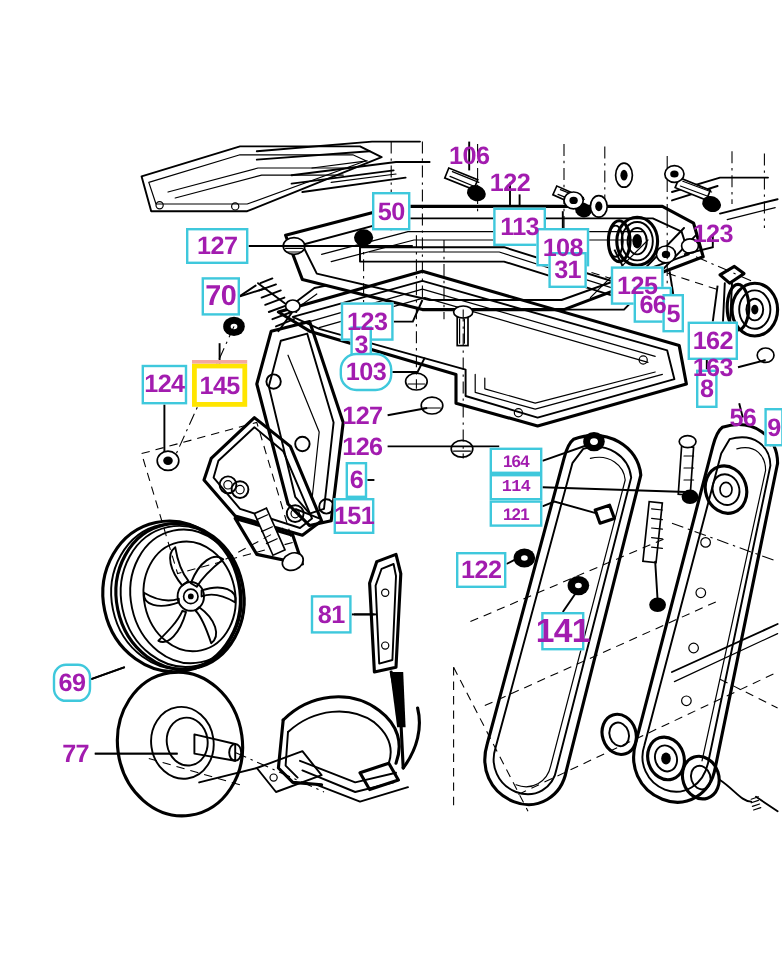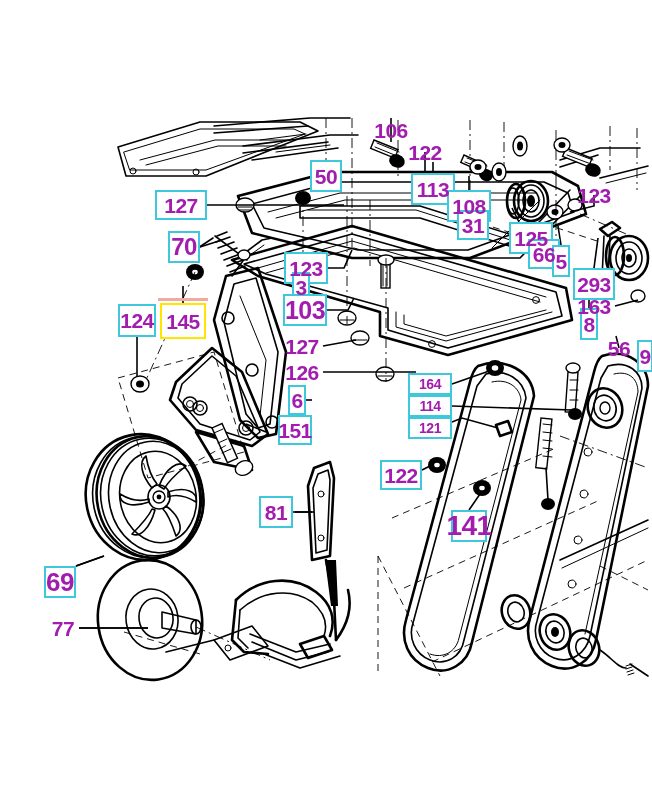--- a/index.html
+++ b/index.html
@@ -4,21 +4,21 @@
 <style>
   html,body{margin:0;padding:0;background:#ffffff;}
   body{width:652px;height:800px;overflow:hidden;
        font-family:"Liberation Sans","DejaVu Sans",sans-serif;}
   #stage{position:relative;width:652px;height:800px;background:#fff;}
   #art{position:absolute;left:0;top:0;width:652px;height:800px;}
   .callout{position:absolute;box-sizing:border-box;background:#ffffff;
            display:flex;align-items:center;justify-content:center;
            font-weight:700;color:#a21caf;line-height:1;letter-spacing:-0.5px;}
   .callout.boxed{border:2px solid #3FC8DC;}
-  .callout.hl{border:2px solid #a16207;background:#ffffff;}
+  .callout.hl{border:4px solid #a16207;background:#ffffff;}
   .callout.hl .hlbar{position:absolute;left:-4px;right:-4px;top:-7px;height:3px;
                      background:#F3A9A0;}
   .callout.plain{background:transparent;}
   .c-num{position:relative;z-index:2;}
 </style>
 </head>
 <body>
 
 <div id="stage">
 
@@ -418,21 +418,21 @@
       <div class="callout boxed" style="left: 528px; top: 239px; width: 32px; height: 30px; font-size: 21px; border-color: rgb(63, 200, 220);">
         <span class="c-num">66</span>
       </div>
       <div class="callout boxed" style="left: 552px; top: 245px; width: 18px; height: 32px; font-size: 21px; border-color: rgb(63, 200, 220);">
         <span class="c-num">5</span>
       </div>
       <div class="callout plain" style="left: 573px; top: 183px; width: 42px; height: 24px; font-size: 21px;">
         <span class="c-num">123</span>
       </div>
       <div class="callout boxed" style="left: 573px; top: 268px; width: 42px; height: 32px; font-size: 21px; border-color: rgb(63, 200, 220);">
-        <span class="c-num">293</span>
+        <span class="c-num">162</span>
       </div>
       <div class="callout plain" style="left: 573px; top: 294px; width: 42px; height: 24px; font-size: 21px;">
         <span class="c-num">163</span>
       </div>
       <div class="callout boxed" style="left: 580px; top: 308px; width: 18px; height: 32px; font-size: 21px; border-color: rgb(63, 200, 220);">
         <span class="c-num">8</span>
       </div>
       <div class="callout plain" style="left: 603px; top: 336px; width: 32px; height: 24px; font-size: 21px;">
         <span class="c-num">56</span>
       </div>
@@ -441,21 +441,21 @@
       </div>
       <div class="callout boxed" style="left: 168px; top: 231px; width: 32px; height: 32px; font-size: 24px; border-color: rgb(63, 200, 220);">
         <span class="c-num">70</span>
       </div>
       <div class="callout boxed" style="left: 284px; top: 252px; width: 44px; height: 32px; font-size: 21px; border-color: rgb(63, 200, 220);">
         <span class="c-num">123</span>
       </div>
       <div class="callout boxed" style="left: 292px; top: 272px; width: 18px; height: 30px; font-size: 21px; border-color: rgb(63, 200, 220);">
         <span class="c-num">3</span>
       </div>
-      <div class="callout boxed" style="left: 283px; top: 294px; width: 44px; height: 32px; font-size: 25px; border-color: rgb(63, 200, 220);">
+      <div class="callout boxed" style="left: 283px; top: 294px; width: 44px; height: 32px; font-size: 21px; border-color: rgb(63, 200, 220); border-radius: 14px;">
         <span class="c-num">103</span>
       </div>
       <div class="callout boxed" style="left: 118px; top: 304px; width: 38px; height: 33px; font-size: 21px; border-color: rgb(63, 200, 220);">
         <span class="c-num">124</span>
       </div>
       <div class="callout hl" style="left: 160px; top: 303px; width: 46px; height: 36px; font-size: 21px; border-color: rgb(255, 229, 0);">
         <span class="hlbar" style="background: rgb(243, 169, 160);"></span>
         <span class="c-num">145</span>
       </div>
       <div class="callout plain" style="left: 281px; top: 334px; width: 42px; height: 24px; font-size: 21px;">
@@ -466,35 +466,35 @@
       </div>
       <div class="callout boxed" style="left: 288px; top: 385px; width: 18px; height: 30px; font-size: 21px; border-color: rgb(63, 200, 220);">
         <span class="c-num">6</span>
       </div>
       <div class="callout boxed" style="left: 278px; top: 415px; width: 34px; height: 30px; font-size: 21px; border-color: rgb(63, 200, 220);">
         <span class="c-num">151</span>
       </div>
       <div class="callout boxed" style="left: 408px; top: 373px; width: 44px; height: 22px; font-size: 14px; border-color: rgb(63, 200, 220);">
         <span class="c-num">164</span>
       </div>
-      <div class="callout boxed" style="left: 408px; top: 395px; width: 44px; height: 22px; font-size: 14px; border-color: rgb(63, 200, 220);">
+      <div class="callout boxed" style="left: 408px; top: 395px; width: 44px; height: 22px; font-size: 14px; border-color: rgb(63, 200, 220); font-family: Liberation Mono, monospace;">
         <span class="c-num">114</span>
       </div>
       <div class="callout boxed" style="left: 408px; top: 417px; width: 44px; height: 22px; font-size: 14px; border-color: rgb(63, 200, 220);">
         <span class="c-num">121</span>
       </div>
       <div class="callout boxed" style="left: 380px; top: 460px; width: 42px; height: 30px; font-size: 21px; border-color: rgb(63, 200, 220);">
         <span class="c-num">122</span>
       </div>
       <div class="callout boxed" style="left: 451px; top: 510px; width: 36px; height: 32px; font-size: 28px; border-color: rgb(63, 200, 220);">
         <span class="c-num">141</span>
       </div>
       <div class="callout boxed" style="left: 259px; top: 496px; width: 34px; height: 32px; font-size: 21px; border-color: rgb(63, 200, 220);">
         <span class="c-num">81</span>
       </div>
-      <div class="callout boxed" style="left: 44px; top: 566px; width: 32px; height: 32px; font-size: 26px; border-color: rgb(63, 200, 220);">
+      <div class="callout boxed" style="left: 44px; top: 553px; width: 32px; height: 32px; font-size: 21px; border-color: rgb(63, 200, 220); border-radius: 11px;">
         <span class="c-num">69</span>
       </div>
       <div class="callout plain" style="left: 47px; top: 616px; width: 32px; height: 24px; font-size: 21px;">
         <span class="c-num">77</span>
       </div>
     </div>
 </div>
 
 </body></html>

